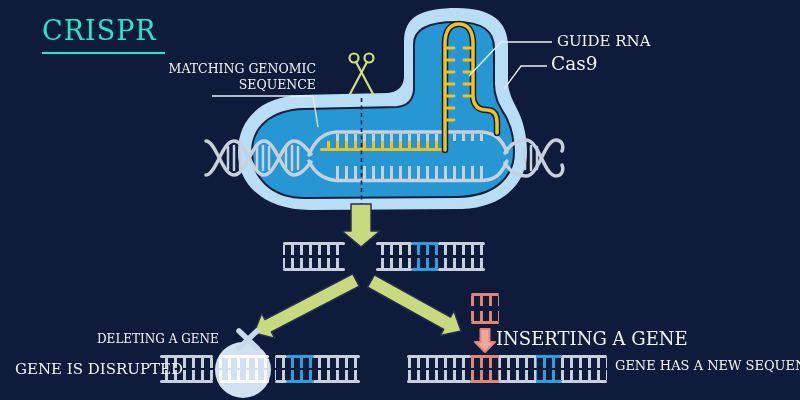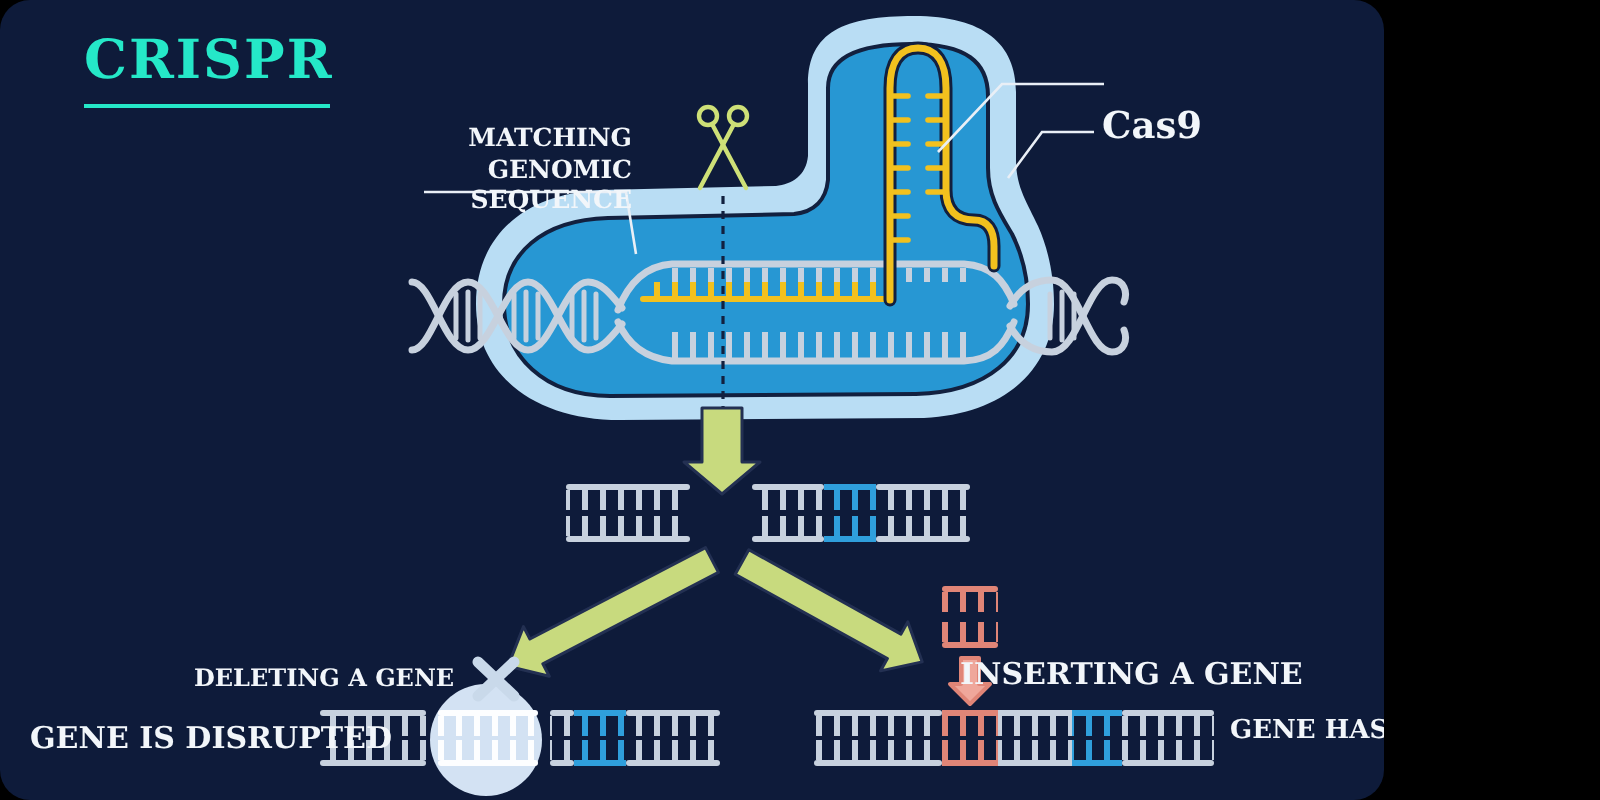--- a/index.html
+++ b/index.html
@@ -4,36 +4,36 @@
 <style>
   :root{
     --background:#0E1B3A; --accent-teal:#25E8C8; --text:#F2F6FA;
     --cas9-outer:#B9DDF4; --cas9-inner:#2797D3; --blob-outline:#12203F;
     --dna-silver:#C7D1DE; --deleted-white:#FDFEFF; --highlight-blue:#2F9FDC;
     --insert-red:#E08577; --insert-red-light:#EFA79B; --guide-rna-yellow:#F2C11E;
     --arrow-green:#C8DA7E; --arrow-outline:#233052; --scissors-green:#CEE077;
     --highlight-circle:#D3E2F3; --x-mark-color:#C9D9EA; --leader-line:#E9EFF6;
   }
   html,body{margin:0;padding:0;background:#000;}
-  #stage{position:relative;width:692px;height:400px;overflow:hidden;
+  #stage{position:relative;width:800px;height:400px;overflow:hidden;
          background:var(--background);
-         font-family:"DejaVu Serif","Liberation Serif",serif;font-weight:700;border-radius:15px;}
+         font-family:"DejaVu Serif","Liberation Serif",serif;font-weight:400;}
   #art{position:absolute;left:0;top:0;}
   .lbl{position:absolute;color:var(--text);white-space:nowrap;line-height:1.1;}
   .title{color:var(--accent-teal);font-size:27px;letter-spacing:1px;}
   .title-underline{position:absolute;left:42px;top:52px;width:123px;height:0;
                    border-top:2.5px solid var(--accent-teal);}
   .matching{left:166px;top:61px;width:150px;text-align:right;font-size:12.5px;
             line-height:15.5px;white-space:normal;}
   .guide{left:557px;top:33px;font-size:15px;}
   .cas9{left:551px;top:54px;font-size:18.5px;text-align:right;}
   .dna{left:146px;top:142px;font-size:23px;letter-spacing:1px;}
   .deleting{left:97px;top:333px;font-size:12px;}
   .disrupted{left:15px;top:361px;font-size:15px;}
-  .inserting{left:480px;top:329px;font-size:15px;}
+  .inserting{left:496px;top:329px;font-size:18px;}
   .newseq{left:615px;top:359px;font-size:13px;}
   
   .f-silver{fill:var(--dna-silver);} .f-white{fill:var(--deleted-white);}
   .f-blue{fill:var(--highlight-blue);} .f-red{fill:var(--insert-red);}
   .f-yellow{fill:var(--guide-rna-yellow);}
   .rail{stroke:var(--dna-silver);stroke-width:3.5;fill:none;stroke-linecap:round;}
   .rung{stroke:var(--dna-silver);stroke-width:2.5;fill:none;stroke-linecap:round;}
   .hair-u{stroke:var(--blob-outline);stroke-width:6.5;fill:none;
           stroke-linecap:round;stroke-linejoin:round;}
   .hair-y{stroke:var(--guide-rna-yellow);stroke-width:3.5;fill:none;
@@ -218,19 +218,20 @@
     <rect x="561" y="355" width="46" height="3" rx="1.5" class="f-silver"></rect>
     <rect x="561" y="358" width="46" height="10" fill="url(#pt-silver)"></rect>
     <rect x="561" y="370" width="46" height="10" fill="url(#pt-silver)"></rect>
     <rect x="561" y="380" width="46" height="3" rx="1.5" class="f-silver"></rect>
   </g>
 </svg>
 
 <div class="lbl title" style="left:42px;top:16px;">CRISPR</div>
 <div class="title-underline"></div>
 <div class="lbl matching">MATCHING GENOMIC SEQUENCE</div>
+<div class="lbl guide">GUIDE RNA</div>
 <div class="lbl cas9">Cas9</div>
 <div class="lbl deleting">DELETING A GENE</div>
 <div class="lbl disrupted">GENE IS DISRUPTED</div>
 <div class="lbl inserting">INSERTING A GENE</div>
 <div class="lbl newseq">GENE HAS A NEW SEQUENCE</div>
 
 </div>
 
 </body></html>

